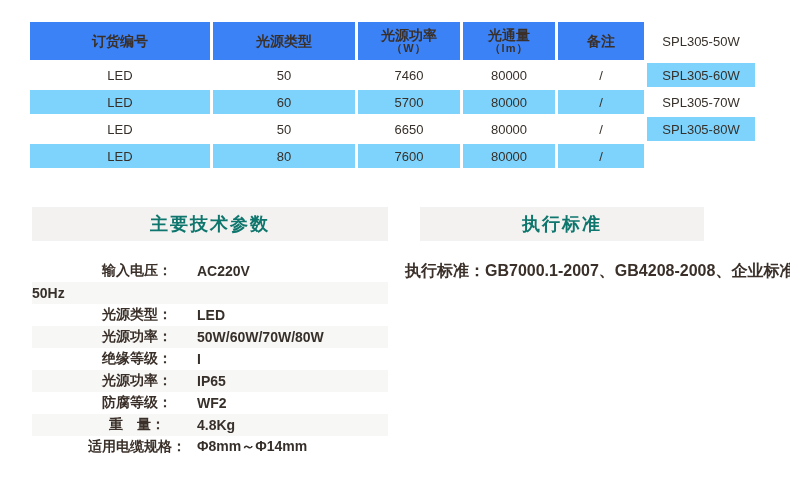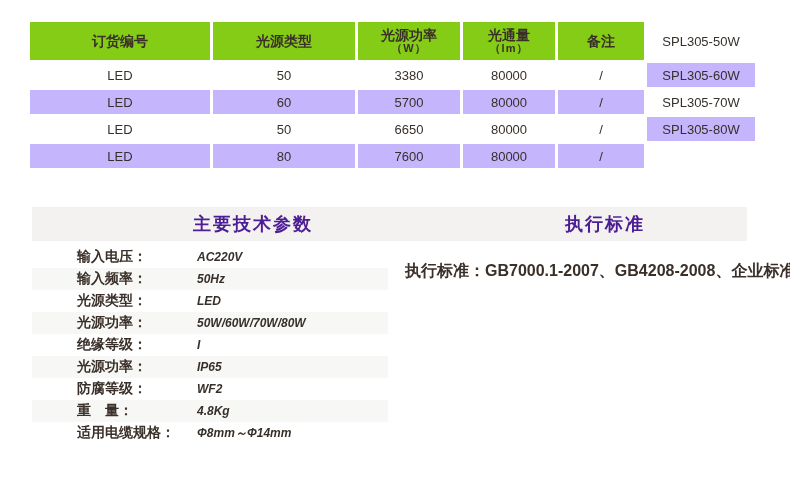--- a/index.html
+++ b/index.html
@@ -13,56 +13,56 @@
 
   
   .spec-table{
     position:absolute;left:30px;top:22px;
     display:grid;
     grid-template-columns:180px 142px 102px 92px 86px 108px;
     grid-template-rows:38px 24px 24px 24px 24px;
     column-gap:3px;row-gap:3px;
   }
   .th{
-    background:#84cc16;
+    background:#3b82f6;
     display:flex;flex-direction:column;align-items:center;justify-content:center;
     font-weight:bold;font-size:14px;line-height:1.05;
   }
   .th .unit{font-size:11px;font-weight:bold;letter-spacing:1px;}
   .th .unit:empty{display:none;}
   .td{
     display:flex;align-items:center;justify-content:center;
     font-size:13px;font-weight:normal;color:#37302a;
   }
-  .row-alt{background:#c4b5fd;}
+  .row-alt{background:#7dd3fc;}
 
   
   .section-bar{
     position:absolute;top:207px;height:34px;
     background:#f3f2f0;
     display:flex;align-items:center;justify-content:center;
-    font-size:18px;font-weight:bold;letter-spacing:2px;color:#4c1d95;padding-left:43px;
+    font-size:18px;font-weight:bold;letter-spacing:2px;color:#0f766e;
   }
   .bar-left{left:32px;width:356px;}
   .bar-right{left:420px;width:284px;}
 
   
   .params{
-    position:absolute;left:32px;top:246px;width:356px;
+    position:absolute;left:32px;top:260px;width:356px;text-align:center;
   }
   .param-row{
     height:22px;display:flex;align-items:center;
   }
   .param-row:nth-child(even){background:#f7f7f5;}
   .param-label{
     margin-left:45px;width:120px;flex:0 0 120px;
     font-size:14px;font-weight:bold;color:#3a3029;white-space:nowrap;
   }
   .param-value{
-    font-size:12px;font-weight:bold;color:#37302a;white-space:nowrap;font-style:italic;
+    font-size:14px;font-weight:bold;color:#37302a;white-space:nowrap;
   }
 
   
   .standards-line{
     position:absolute;left:405px;top:261px;width:370px;
     font-size:16px;font-weight:bold;color:#3a3029;white-space:nowrap;
   }
 </style>
 </head>
 <body>
@@ -86,21 +86,21 @@
     <span class="unit">（lm）</span>
   </div>
   <div class="th">
     <span>备注</span>
 
   </div>
 
   <div class="td">SPL305-50W</div>
   <div class="td">LED</div>
   <div class="td">50</div>
-  <div class="td">3380</div>
+  <div class="td">7460</div>
   <div class="td">80000</div>
   <div class="td">/</div>
 
   <div class="td row-alt">SPL305-60W</div>
   <div class="td row-alt">LED</div>
   <div class="td row-alt">60</div>
   <div class="td row-alt">5700</div>
   <div class="td row-alt">80000</div>
   <div class="td row-alt">/</div>
 
@@ -121,21 +121,20 @@
 
 <div class="section-bar bar-left">主要技术参数</div>
 <div class="section-bar bar-right">执行标准</div>
 
 <div class="params">
   <div class="param-row">
     <span class="param-label">输入电压：</span>
     <span class="param-value">AC220V</span>
   </div>
   <div class="param-row">
-    <span class="param-label">输入频率：</span>
     <span class="param-value">50Hz</span>
   </div>
   <div class="param-row">
     <span class="param-label">光源类型：</span>
     <span class="param-value">LED</span>
   </div>
   <div class="param-row">
     <span class="param-label">光源功率：</span>
     <span class="param-value">50W/60W/70W/80W</span>
   </div>

